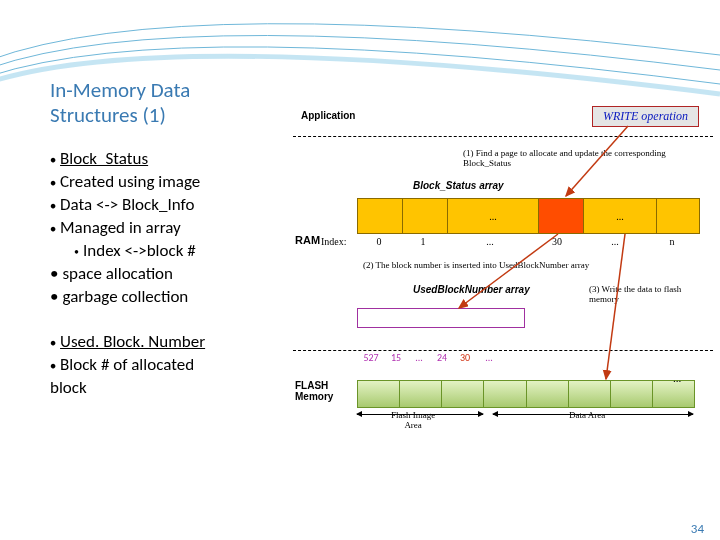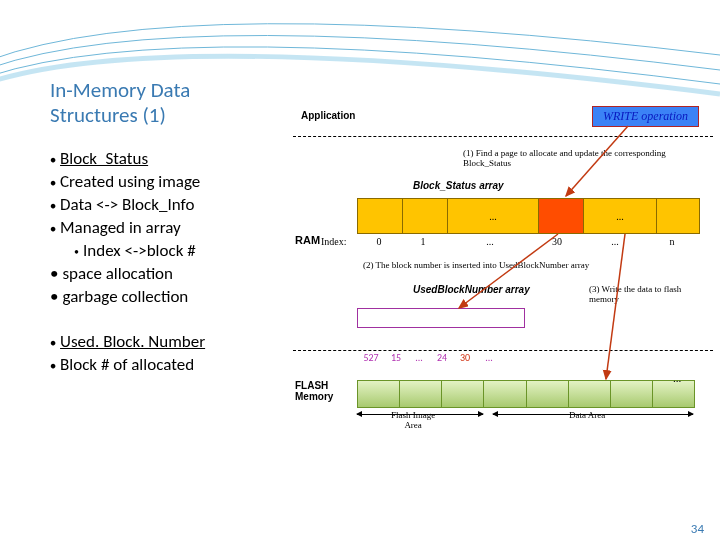--- a/index.html
+++ b/index.html
@@ -74,21 +74,21 @@
   .write-box {
     position: absolute;
     right: 14px;
     top: 2px;
     border: 1.5px solid #b02424;
     padding: 2px 10px;
     font-family: "Times New Roman", serif;
     font-size: 12px;
     color: #0818bf;
     font-style: italic;
-    background: #3b82f6;
+    background: #e5e5e5;
   }
   .hr-dash {
     position: absolute;
     left: 0;
     right: 0;
     border-top: 1.5px dashed #000;
   }
   .step-label {
     position: absolute;
     font-family: "Times New Roman", serif;
@@ -272,20 +272,21 @@
       </div>
     <div class="gap"></div>
     <div class="bullet">
         <span class="dot">●</span>
         <span class="underline">Used. Block. Number</span>
       </div>
     <div class="bullet">
         <span class="dot">●</span>
         <span>Block # of allocated</span>
       </div>
+    <div>block</div>
   </div>
 </div>
 
 <div class="diagram">
   <div class="app-label">Application</div>
   <div class="write-box">WRITE operation</div>
   <div class="hr-dash" style="top:32px"></div>
 
   <div class="step-label" style="left:170px; top:44px; width:240px">(1) Find a page to allocate and update the corresponding Block_Status</div>
   <div class="array-label" style="left:120px; top:76px">Block_Status array</div>

